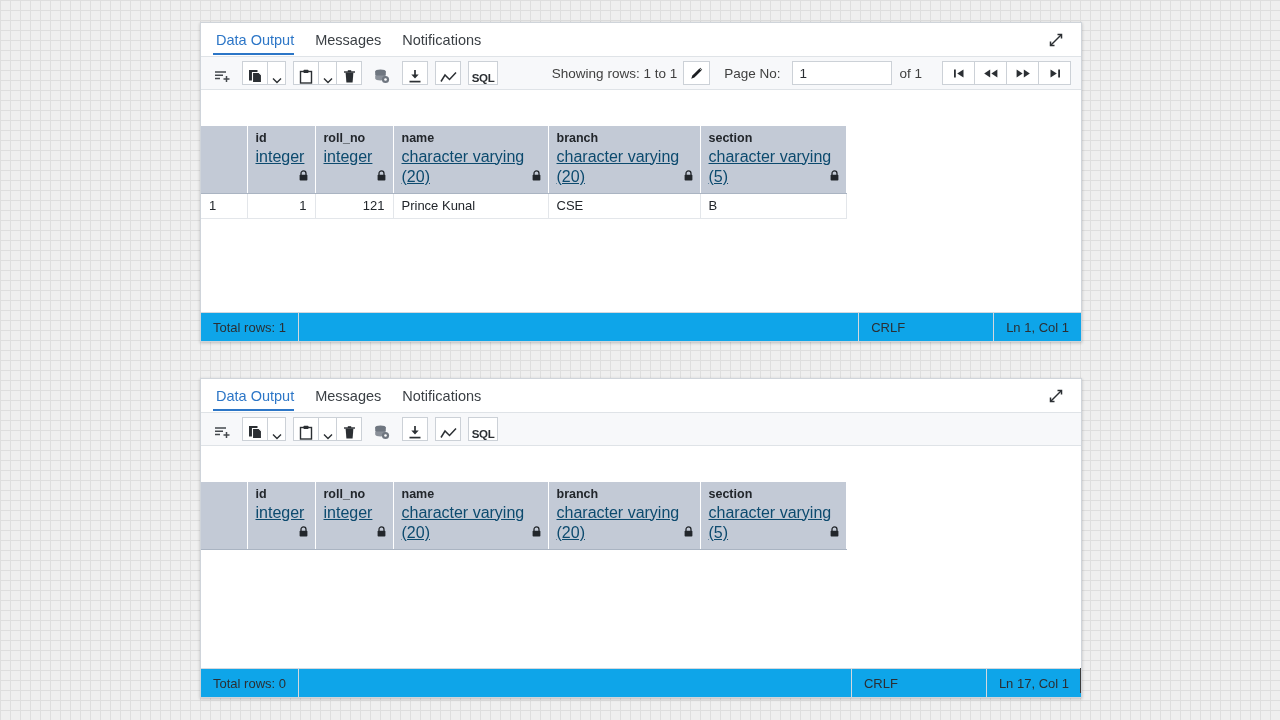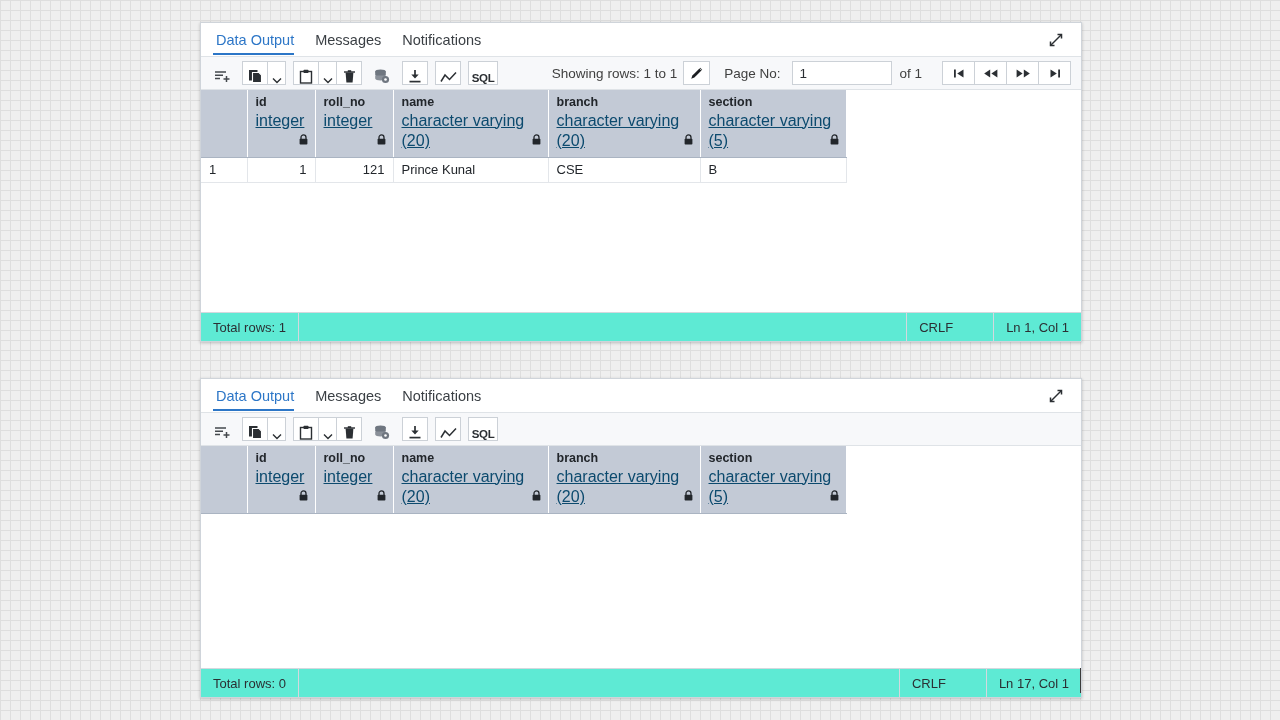--- a/index.html
+++ b/index.html
@@ -161,20 +161,21 @@
   .grid-wrap {
     flex: 1;
     overflow: hidden;
     position: relative;
     background: #ffffff;
   }
   table.grid {
     border-collapse: collapse;
     table-layout: fixed;
     font-size: 13px;
+    margin-top: 36px;
   }
   table.grid th {
     background: #c3cad6;
     border-right: 1px solid #ffffff;
     border-bottom: 1px solid #aab4c2;
     padding: 5px 8px 6px 8px;
     text-align: left;
     vertical-align: top;
     font-weight: normal;
     position: relative;
@@ -223,24 +224,25 @@
     border-right: 1px solid #aab4c2;
   }
   td.num { text-align: right; }
 
   
   .statusbar {
     height: 29px;
     flex: none;
     display: flex;
     align-items: center;
-    background: #5eead4;
+    background: #0ea5e9;
     border-top: 1px solid #d4d8de;
     font-size: 13px;
     color: #2b2f33;
+    gap: 48px;
   }
   .st-cell {
     padding: 0 12px;
     white-space: nowrap;
     height: 100%;
     display: flex;
     align-items: center;
   }
   .st-cell.bordered { border-right: 1px solid #d4d8de; }
   .st-cell.left-bordered { border-left: 1px solid #d4d8de; margin-left: 28px; }

